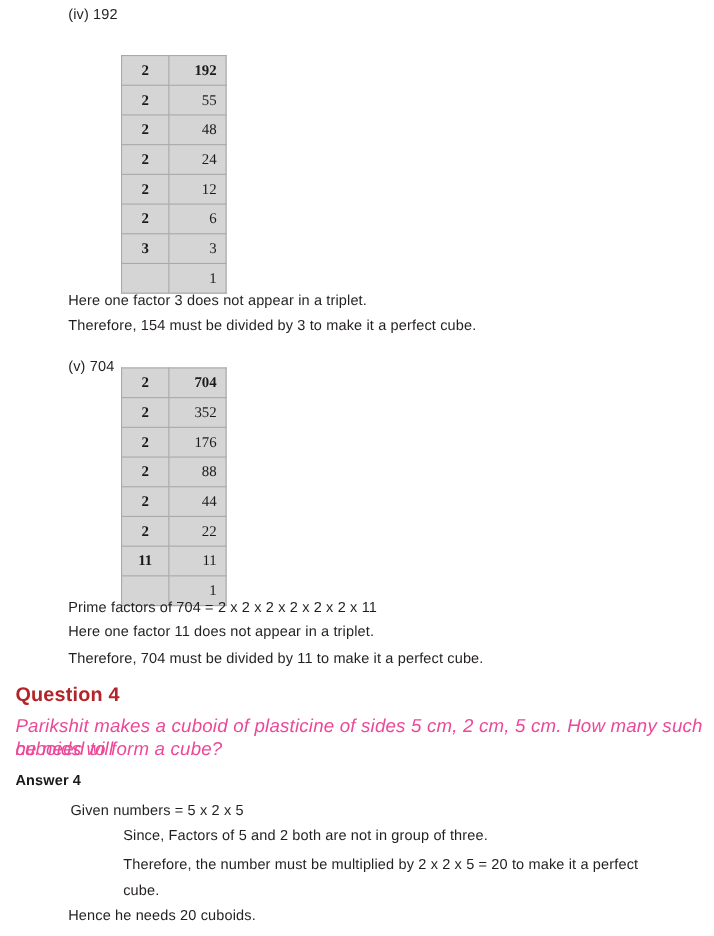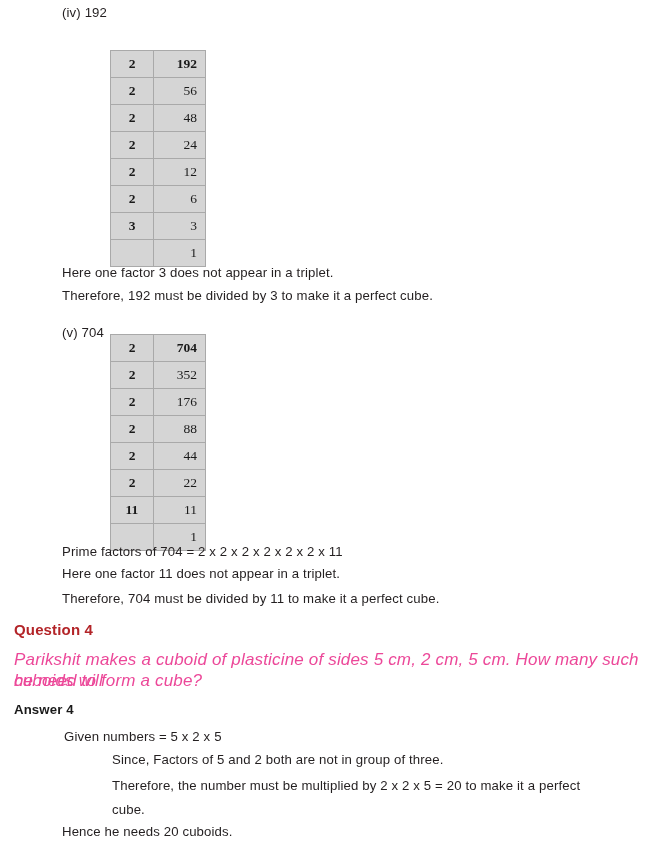--- a/index.html
+++ b/index.html
@@ -65,21 +65,21 @@
     font-weight: bold;
     text-align: right;
   }
   .factor-table td.blank {
     
   }
 
   
   .q-head {
     position: absolute;
-    font-size: 15px;
+    font-size: 18px;
     font-weight: bold;
     color: #b32428;
     letter-spacing: 0.01em;
     white-space: nowrap;
   }
   .q-body {
     position: absolute;
     font-size: 17px;
     line-height: 21px;
     color: #ec4899;
@@ -104,21 +104,21 @@
 
 
   <table class="factor-table" style="left:110px; top:50px;">
     <tbody>
       <tr>
         <td class="left">2</td>
         <td class="right head">192</td>
       </tr>
       <tr>
         <td class="left">2</td>
-        <td class="right">56</td>
+        <td class="right">55</td>
       </tr>
       <tr>
         <td class="left">2</td>
         <td class="right">48</td>
       </tr>
       <tr>
         <td class="left">2</td>
         <td class="right">24</td>
       </tr>
       <tr>
@@ -135,21 +135,21 @@
       </tr>
       <tr>
         <td class="left blank"></td>
         <td class="right">1</td>
       </tr>
     </tbody>
   </table>
 
   <div class="line" style="left:62px; top:265px;">Here one factor 3 does not appear in a triplet.</div>
 
-  <div class="line" style="left:62px; top:288px;">Therefore, 192 must be divided by 3 to make it a perfect cube.</div>
+  <div class="line" style="left:62px; top:288px;">Therefore, 154 must be divided by 3 to make it a perfect cube.</div>
 
   <div class="line" style="left:62px; top:313px;margin-top:12px;">(v) 704</div>
 
   <table class="factor-table" style="left:110px; top:334px;">
     <tbody>
       <tr>
         <td class="left">2</td>
         <td class="right head">704</td>
       </tr>
       <tr>

